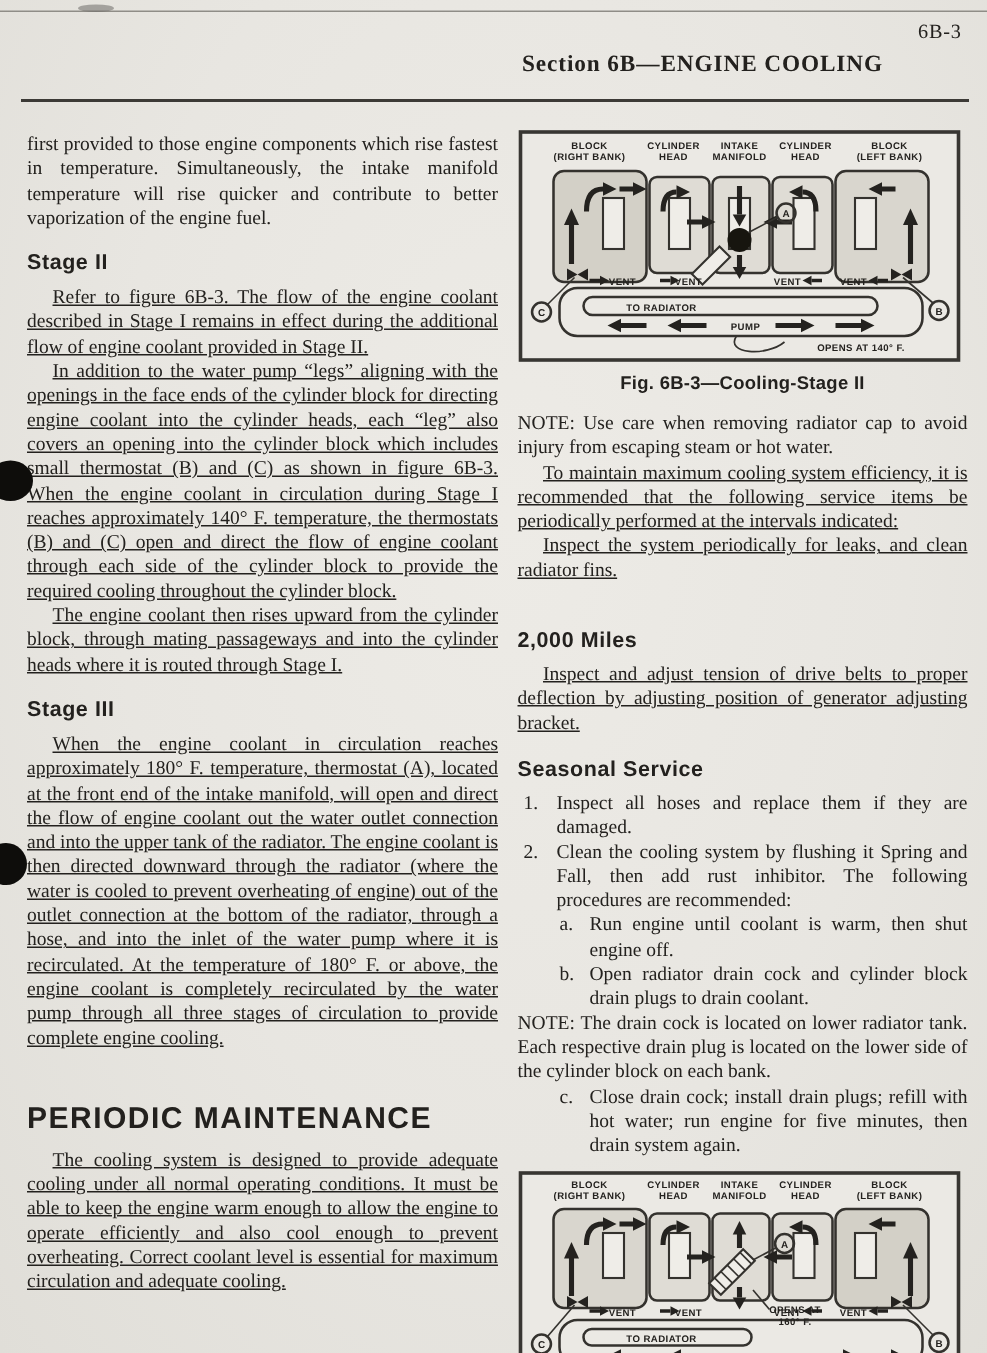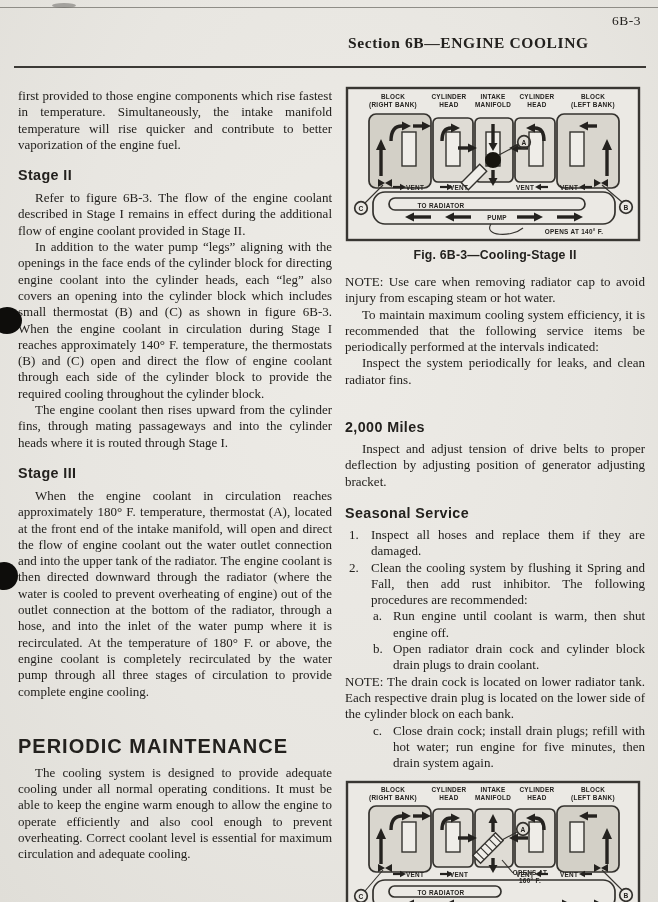--- a/index.html
+++ b/index.html
@@ -8,21 +8,21 @@
     font-family:"Liberation Serif", serif;padding-left:24px;}
   .topline{position:absolute;top:7px;left:0;width:658px;height:1px;background:#8f8d87;}
   .smudge{position:absolute;top:3px;left:52px;width:24px;height:5px;background:#6e6c67;border-radius:50%;opacity:.55;}
   .pageno{position:absolute;top:13px;left:612px;font-size:13.5px;letter-spacing:.5px;}
   .sectitle{position:absolute;top:34px;left:348px;width:260px;text-align:left;
     font-weight:bold;font-size:15.5px;letter-spacing:.6px;}
   .hrule{position:absolute;top:66px;left:14px;width:632px;height:2px;background:#3c3a36;}
   .col-left{position:absolute;left:18px;top:88px;width:314px;}
   .col-right{position:absolute;left:345px;top:86px;width:300px;}
   p.body{margin:0;font-size:13px;line-height:16.3px;text-align:justify;}
-  p.ind{text-indent:17px;}
+  p.ind{text-indent:17px;text-decoration:underline;}
   h3.sans{font-family:"Liberation Sans",sans-serif;font-weight:bold;font-size:14.3px;
     letter-spacing:.4px;margin:14px 0 7px 0;}
   h3.caps{font-size:20px;letter-spacing:1px;margin-top:35px;}
   .figcap{font-family:"Liberation Sans",sans-serif;font-weight:bold;font-size:12.3px;
     text-align:center;letter-spacing:.2px;margin:6px 0 12px 0;}
   .li1{position:relative;padding-left:26px;margin-bottom:2px;}
   .li1 .num{position:absolute;left:4px;top:0;text-indent:0;}
   .li2{position:relative;padding-left:48px;margin-bottom:2px;}
   .li2 .num{position:absolute;left:28px;top:0;text-indent:0;}
   .linote{margin-left:48px;margin-bottom:2px;}
@@ -51,21 +51,21 @@
   <div class="smudge"></div>
   <div class="pageno">6B-3</div>
   <div class="sectitle">Section 6B—ENGINE COOLING</div>
   <div class="hrule"></div>
 
   <div class="col-left">
     <p class="body">first provided to those engine components which rise fastest in temperature. Simultaneously, the intake manifold temperature will rise quicker and contribute to better vaporization of the engine fuel.</p>
     <h3 class="sans">Stage II</h3>
     <p class="body ind">Refer to figure 6B-3. The flow of the engine coolant described in Stage I remains in effect during the additional flow of engine coolant provided in Stage II.</p>
     <p class="body ind">In addition to the water pump “legs” aligning with the openings in the face ends of the cylinder block for directing engine coolant into the cylinder heads, each “leg” also covers an opening into the cylinder block which includes small thermostat (B) and (C) as shown in figure 6B-3. When the engine coolant in circulation during Stage I reaches approximately 140° F. temperature, the thermostats (B) and (C) open and direct the flow of engine coolant through each side of the cylinder block to provide the required cooling throughout the cylinder block.</p>
-    <p class="body ind">The engine coolant then rises upward from the cylinder fins, through mating passageways and into the cylinder heads where it is routed through Stage I.</p>
+    <p class="body ind">The engine coolant then rises upward from the cylinder block, through mating passageways and into the cylinder heads where it is routed through Stage I.</p>
     <h3 class="sans">Stage III</h3>
     <p class="body ind">When the engine coolant in circulation reaches approximately 180° F. temperature, thermostat (A), located at the front end of the intake manifold, will open and direct the flow of engine coolant out the water outlet connection and into the upper tank of the radiator. The engine coolant is then directed downward through the radiator (where the water is cooled to prevent overheating of engine) out of the outlet connection at the bottom of the radiator, through a hose, and into the inlet of the water pump where it is recirculated. At the temperature of 180° F. or above, the engine coolant is completely recirculated by the water pump through all three stages of circulation to provide complete engine cooling.</p>
     <h3 class="sans caps">PERIODIC MAINTENANCE</h3>
     <p class="body ind">The cooling system is designed to provide adequate cooling under all normal operating conditions. It must be able to keep the engine warm enough to allow the engine to operate efficiently and also cool enough to prevent overheating. Correct coolant level is essential for maximum circulation and adequate cooling.</p>
   </div>
 
   <div class="col-right">
 
     <svg class="fig" width="296" height="156" viewBox="0 0 296 156">
       <rect x="2" y="2" width="292" height="152" fill="#ebe9e4" stroke="#383632" stroke-width="2.4"></rect>

